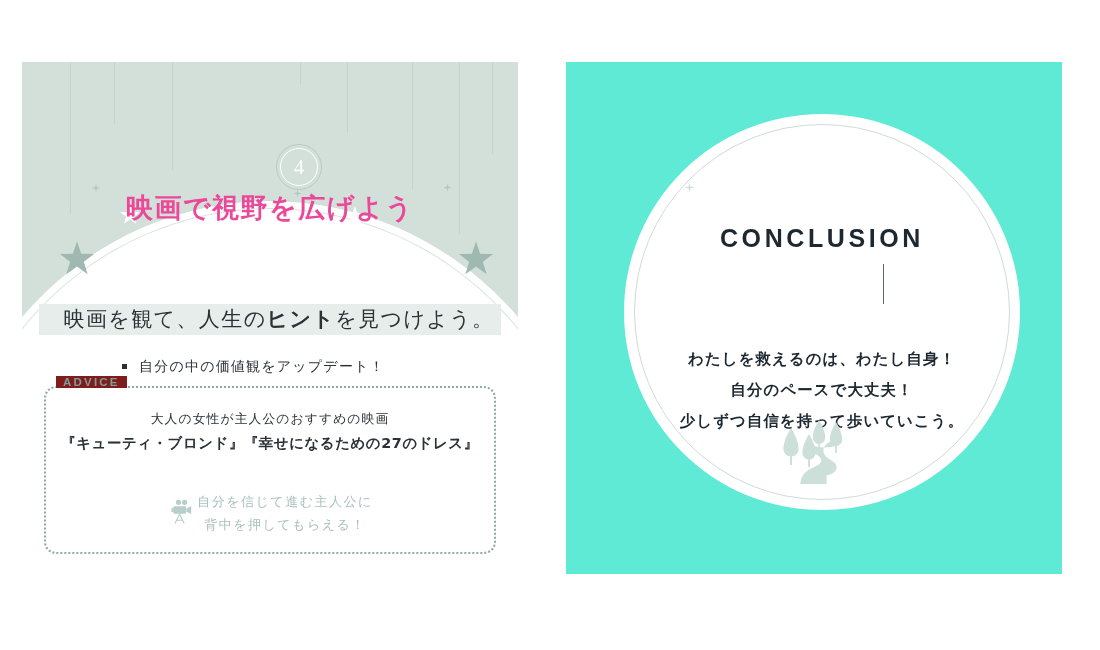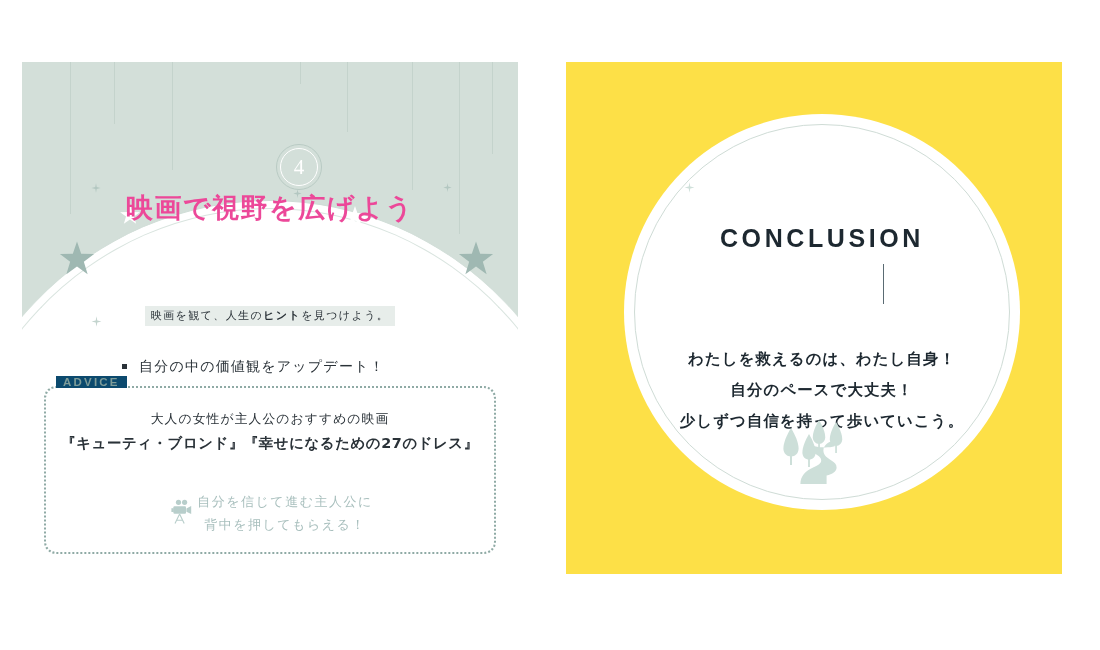--- a/index.html
+++ b/index.html
@@ -124,22 +124,22 @@
 
   #subtitle-wrap {
     position: absolute;
     left: 0;
     top: 243px;
     width: 496px;
     text-align: center;
   }
   #subtitle-wrap .hl {
     background: #e7edea;
-    padding: 3px 6px 4px 6px;
-    font-size: 11px;
+    padding: 3px 6px 4px 24px;
+    font-size: 21px;
     letter-spacing: 1.4px;
     color: #2a3238;
     font-family: "DejaVu Sans", sans-serif;
   }
   #subtitle-wrap .hl b { font-weight: bold; }
 
   #bullets {
     position: absolute;
     left: 100px;
     top: 296px;
@@ -171,21 +171,21 @@
     width: 452px;
     height: 168px;
     border: 2px dotted #8faaa5;
     border-radius: 12px;
     box-sizing: border-box;
   }
   #advice-label {
     position: absolute;
     left: 34px;
     top: 314px;
-    background: #0c4a6e;
+    background: #7f1d1d;
     padding: 0 7px;
     font-size: 11.5px;
     font-weight: bold;
     letter-spacing: 2.2px;
     color: #7e9c99;
     font-family: "Liberation Sans", sans-serif;
   }
   #advice-lines {
     position: absolute;
     left: 22px;
@@ -224,21 +224,21 @@
     font-family: "DejaVu Sans", sans-serif;
   }
 
   
   #right-slide {
     position: absolute;
     left: 566px;
     top: 62px;
     width: 496px;
     height: 512px;
-    background: #fde047;
+    background: #5eead4;
     overflow: hidden;
   }
   #conclusion-circle {
     position: absolute;
     left: 58px;
     top: 52px;
     width: 396px;
     height: 396px;
     border-radius: 50%;
     background: #ffffff;

